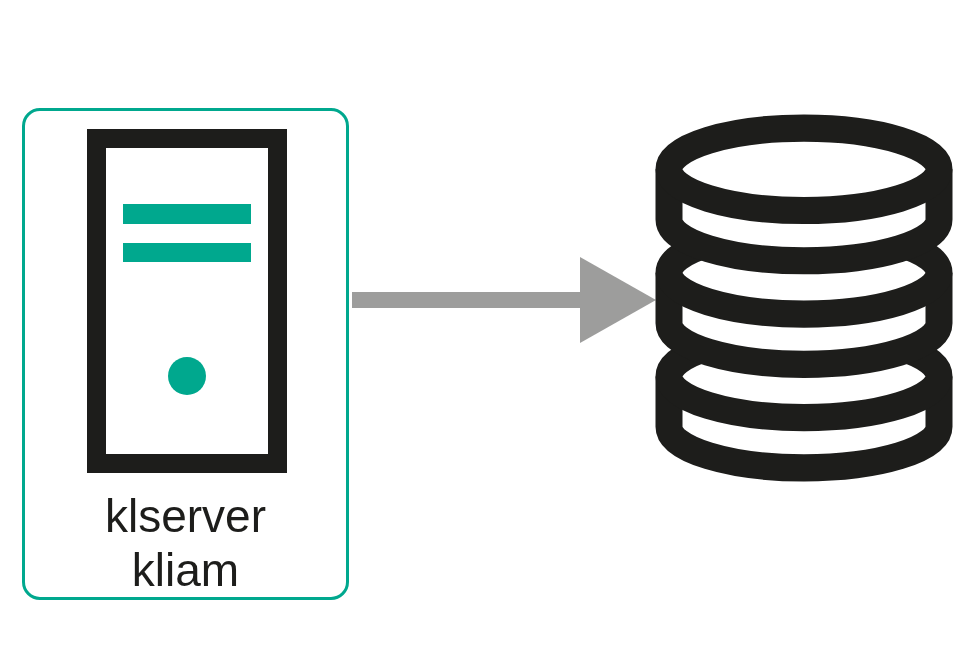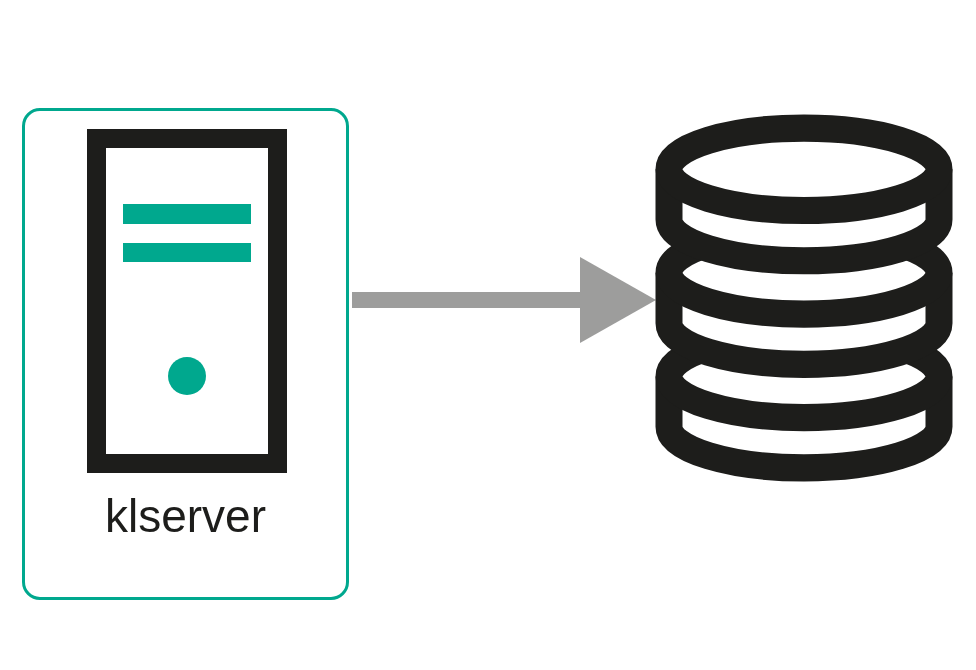--- a/index.html
+++ b/index.html
@@ -86,20 +86,21 @@
 <div class="stage">
 
   <div class="node-box">
     <div class="server-icon">
       <div class="srv-bar srv-bar1"></div>
       <div class="srv-bar srv-bar2"></div>
       <div class="srv-dot"></div>
     </div>
     <div class="node-label">
       <div>klserver</div>
+      <div>kliam</div>
     </div>
   </div>
 
   <div class="arrow-shaft"></div>
   <div class="arrow-head"></div>
 
   <svg class="db-icon" viewBox="0 0 298 366" preserveAspectRatio="none" aria-hidden="true">
     <g stroke="#1d1d1b" stroke-width="27" fill="#ffffff">
 
       <path d="M14,261 V311 A135,41 0 0 0 284,311 V261"></path>

